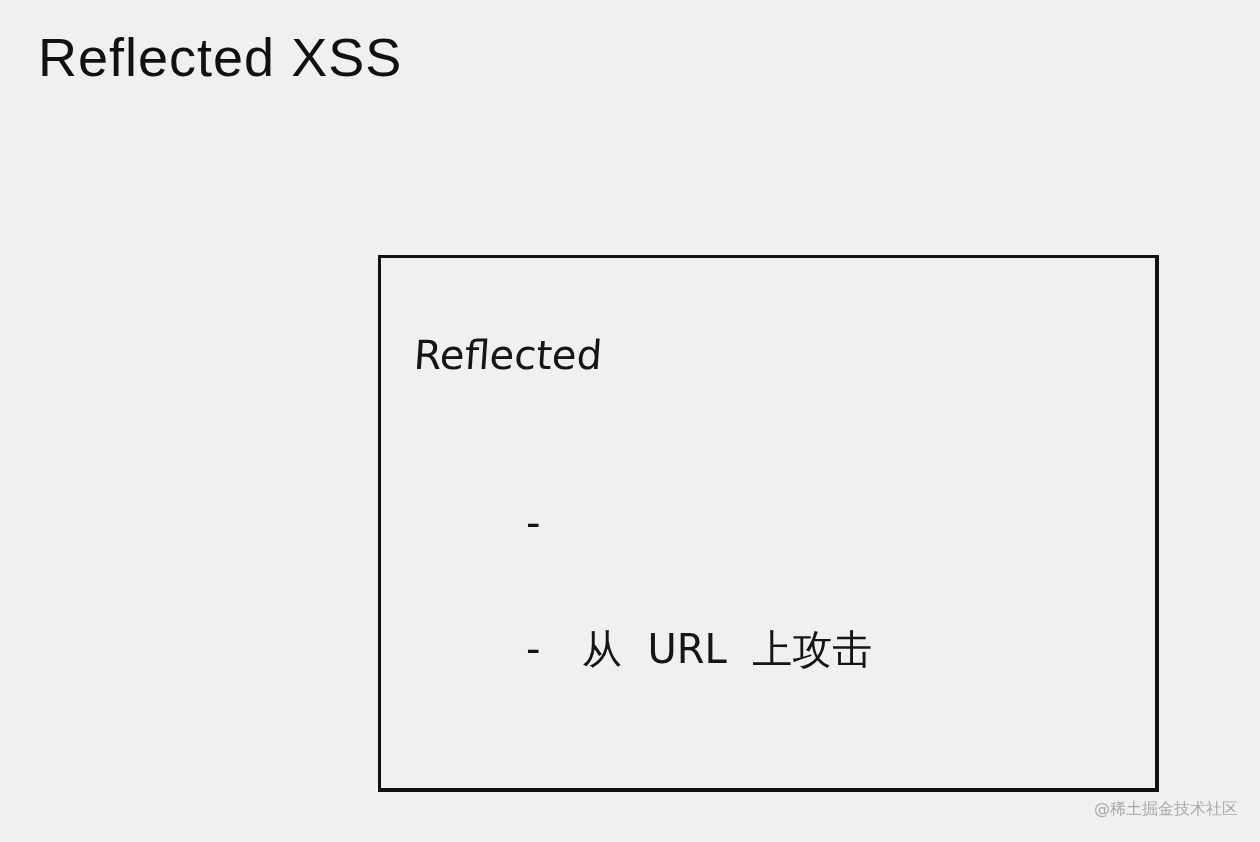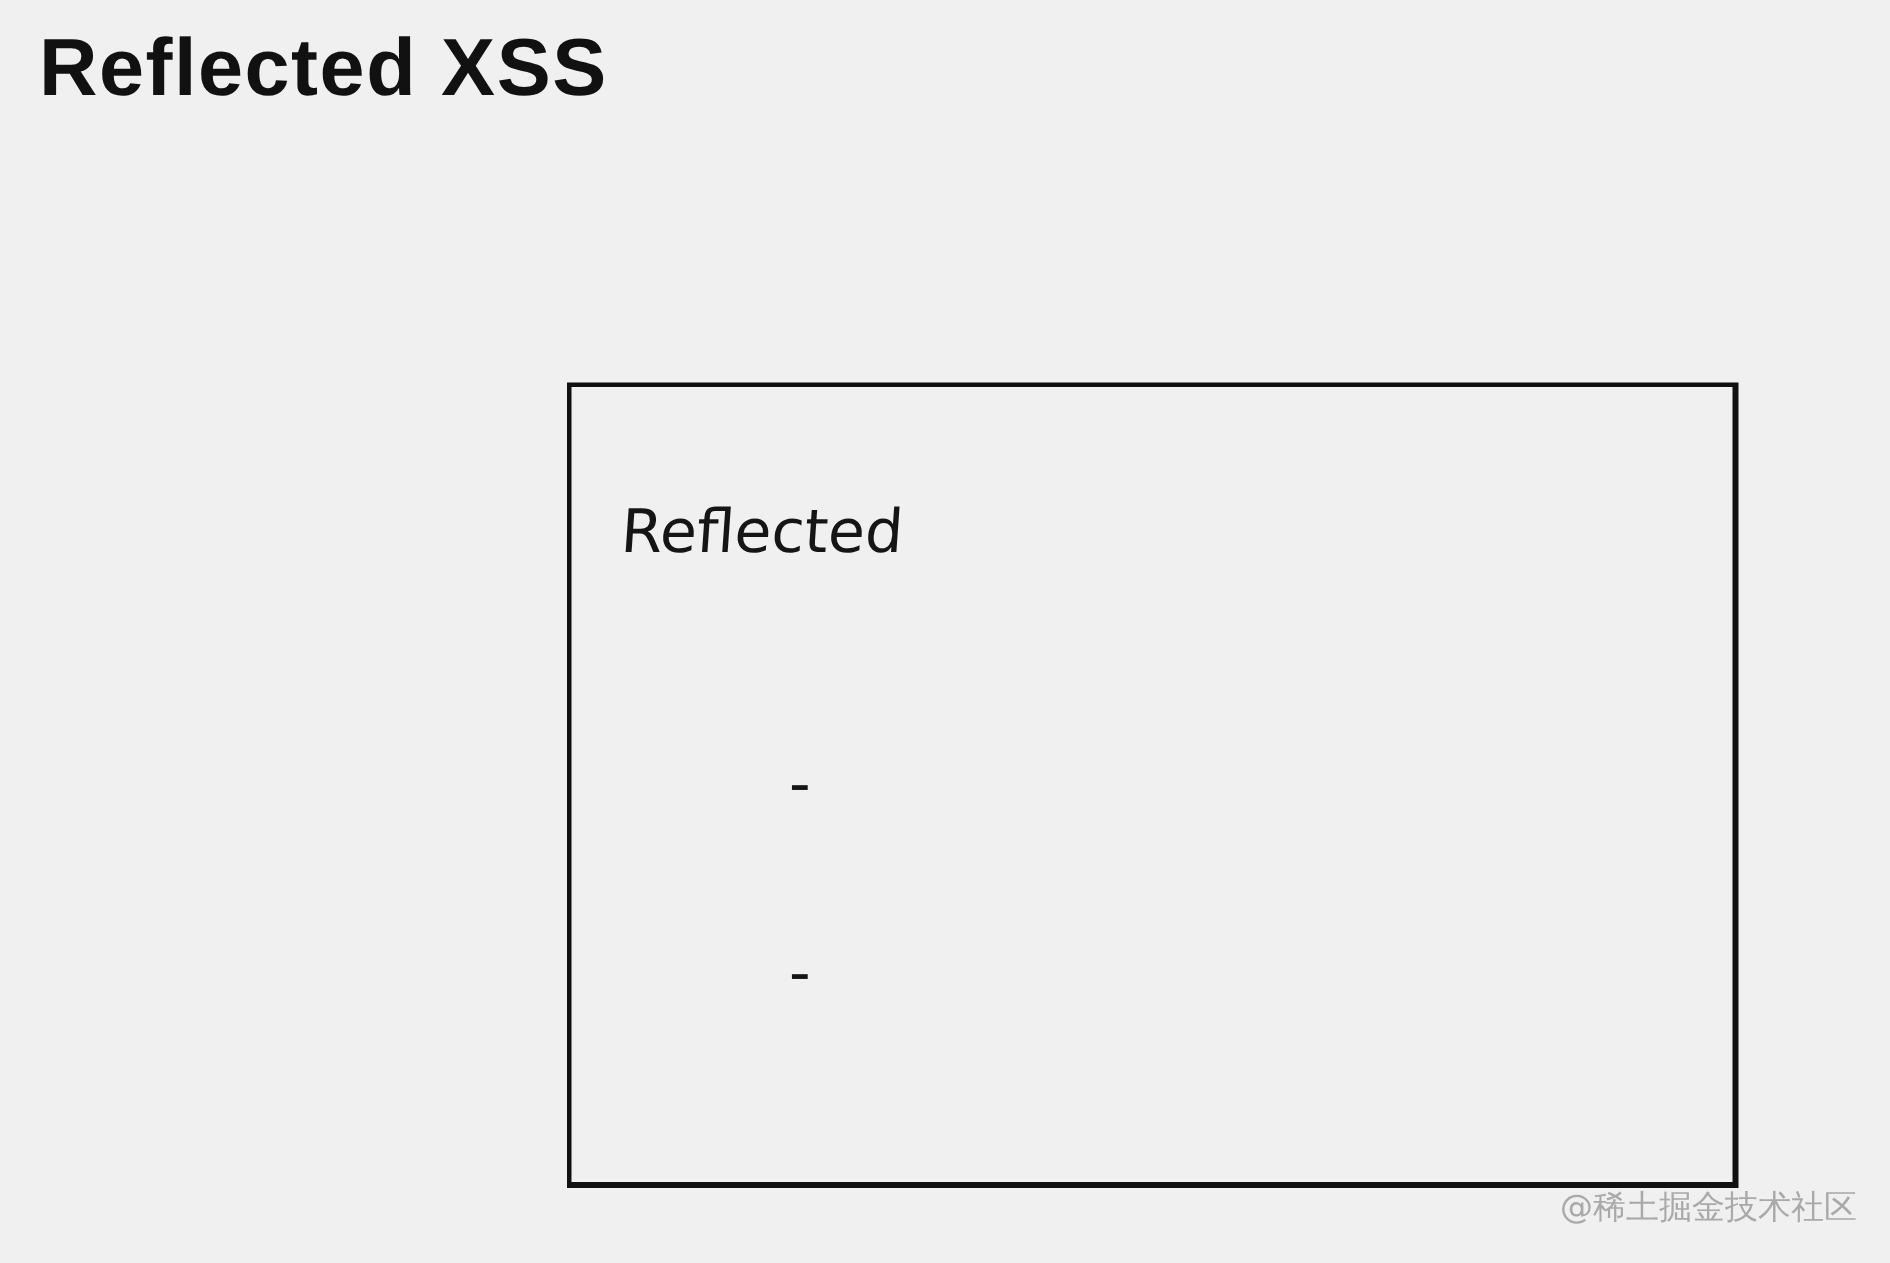--- a/index.html
+++ b/index.html
@@ -13,26 +13,26 @@
       position: relative;
       overflow: hidden;
       font-family: "Liberation Sans", "DejaVu Sans", sans-serif;
       color: #111;
     }
     .page-title {
       position: absolute;
       left: 26px;
       top: 10px;
       font-family: "Liberation Sans", sans-serif;
-      font-weight: bold;
+      font-weight: normal;
       font-size: 54px;
       letter-spacing: 1px;
       line-height: 70px;
       color: #111;
-      margin: 0;
+      margin: 12px;
     }
     .card {
       position: absolute;
       left: 378px;
       top: 255px;
       width: 774px;
       height: 530px;
       border-top: 3px solid #111;
       border-left: 3px solid #111;
       border-right: 4px solid #111;
@@ -74,35 +74,36 @@
     .bullet-dash {
       display: inline-block;
       width: 56px;
       font-size: 40px;
     }
     .watermark {
       position: absolute;
       right: 22px;
       bottom: 22px;
       font-family: "DejaVu Sans", sans-serif;
-      font-size: 22px;
+      font-size: 16px;
       color: #a9a9a9;
       letter-spacing: 0px;
     }
   </style>
 </head>
 <body>
 
 <h1 class="page-title">Reflected XSS</h1>
 
 <div class="card">
   <h2 class="card-heading">Reflected</h2>
   <ul class="bullet-list">
     <li class="bullet-item">
       <span class="bullet-dash">-</span>
     </li>
     <li class="bullet-item">
       <span class="bullet-dash">-</span>
+      <span>从  URL  上攻击</span>
     </li>
   </ul>
 </div>
 
 <div class="watermark">@稀土掘金技术社区</div>
 
 </body></html>

